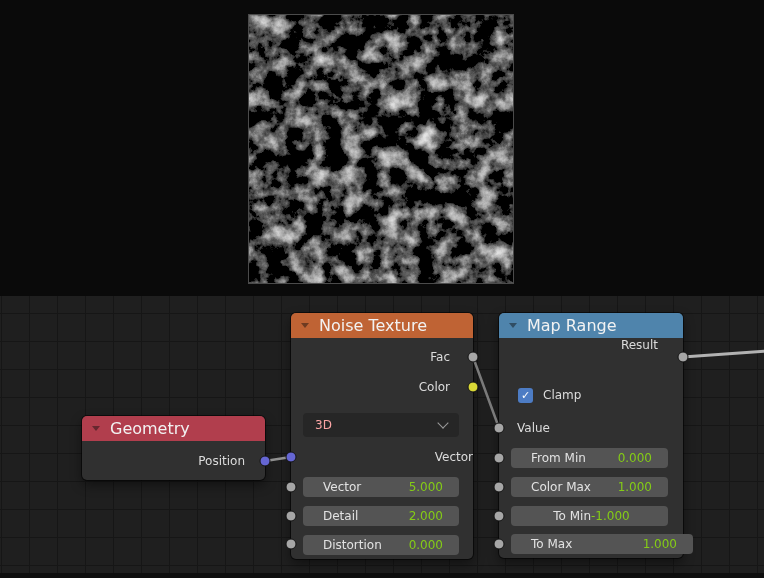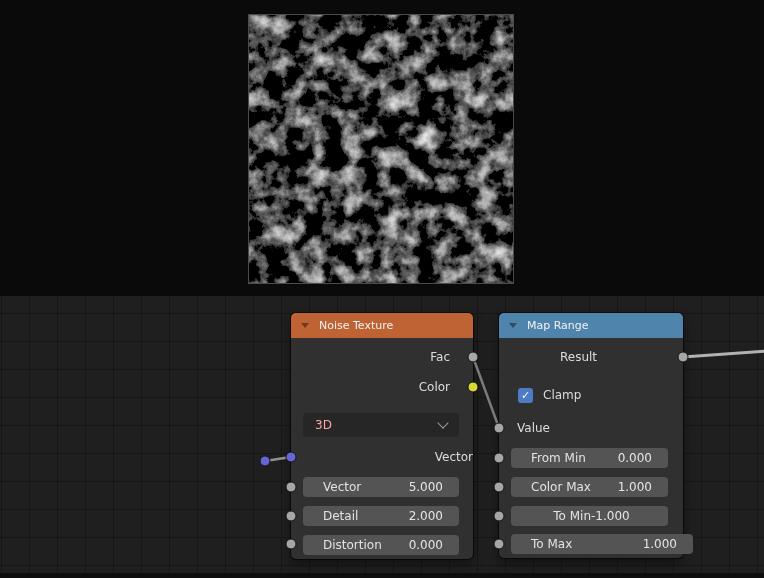--- a/index.html
+++ b/index.html
@@ -29,40 +29,40 @@
   .bottom-strip{position:absolute; left:0; top:573px; width:764px; height:5px; background:#0e0e0e;}
   
   .node{
     position:absolute; border-radius:5px; background:#303030;
     box-shadow:0 0 0 1px rgba(0,0,0,.55), 0 5px 12px rgba(0,0,0,.45);
     z-index:2; font-size:12px; color:#dcdcdc;
   }
   .node-header{
     position:absolute; left:0; top:0; right:0; height:25px; line-height:25px;
     border-radius:5px 5px 0 0; color:#f2f2f2; padding-left:28px; box-sizing:border-box;
-    font-size:11px;
+    font-size:16px;
   }
   .hdr-red{background:#b13e4d;}
   .hdr-orange{background:#bf6334;}
   .hdr-blue{background:#4f84ac;}
   .collapse-arrow{
     position:absolute; left:10px; top:10px; width:0; height:0;
     border-left:4px solid transparent; border-right:4px solid transparent;
     border-top:5px solid rgba(10,10,10,.45);
   }
   .row-label{position:absolute; left:0; right:0; height:16px; line-height:16px;}
   .lbl-right{text-align:right; padding-right:23px;}
   .lbl-left{text-align:left; padding-left:19px;}
   .slider{
     position:absolute; left:12px; height:20px; background:#545454; border-radius:4px;
     display:flex; justify-content:space-between; align-items:center;
     padding:0 16px 0 20px; box-sizing:border-box;
   }
   .slider .s-label{color:#e2e2e2;}
-  .slider .s-value{color:#e5e5e5;}
+  .slider .s-value{color:#84cc16;}
   .dropdown{
     position:absolute; left:12px; top:100px; width:156px; height:24px;
     background:#262626; border-radius:4px; display:flex; align-items:center;
     padding:0 12px; box-sizing:border-box; color:#fca5a5;
   }
   .chevron{
     margin-left:auto; width:7px; height:7px; margin-top:-4px;
     border-right:1.6px solid #9a9a9a; border-bottom:1.6px solid #9a9a9a;
     transform:rotate(45deg);
   }
@@ -102,20 +102,27 @@
             </feComponentTransfer>
           </filter>
         </defs>
         <rect width="264" height="268" fill="#000" filter="url(#nz)"></rect>
       </svg>
     </div>
   </div>
 
   <div class="editor">
 
+    <div class="node" style="left:82px; top:120px; width:183px; height:64px;">
+      <div class="node-header hdr-red">
+        <span class="collapse-arrow"></span>
+        <span>Geometry</span>
+      </div>
+      <div class="row-label lbl-right" style="top:37px; padding-right:20px;">Position</div>
+    </div>
 
     <div class="node" style="left:291px; top:17px; width:182px; height:246px;">
       <div class="node-header hdr-orange">
         <span class="collapse-arrow"></span>
         <span>Noise Texture</span>
       </div>
       <div class="row-label lbl-right" style="top:66px;">Color</div>
       <div class="row-label lbl-right" style="top:36px;">Fac</div>
       <div class="dropdown">
         <span>3D</span>
@@ -134,21 +141,21 @@
         <span class="s-label">Distortion</span>
         <span class="s-value">0.000</span>
       </div>
     </div>
 
     <div class="node" style="left:499px; top:17px; width:184px; height:245px;">
       <div class="node-header hdr-blue">
         <span class="collapse-arrow"></span>
         <span>Map Range</span>
       </div>
-      <div class="row-label lbl-right" style="top:36px; padding-right:25px;text-align:center;">Result</div>
+      <div class="row-label lbl-right" style="top:24px; padding-right:25px;">Result</div>
       <div class="clamp-row">
         <span class="checkbox">
           <span>✓</span>
         </span>
         <span>Clamp</span>
       </div>
       <div class="row-label lbl-left" style="top:107px; padding-left:18px;">Value</div>
       <div class="slider" style="top:135px; width:157px;gap:20px;">
         <span class="s-label">From Min</span>
         <span class="s-value">0.000</span>

